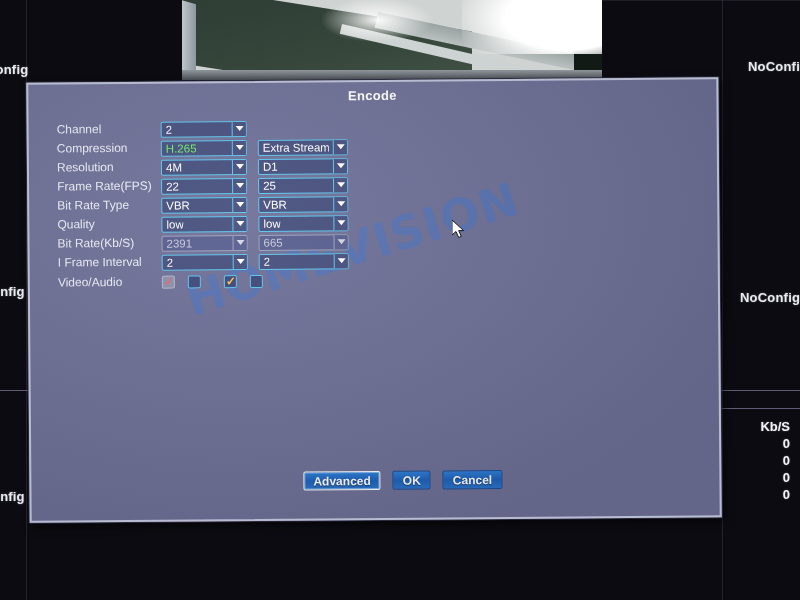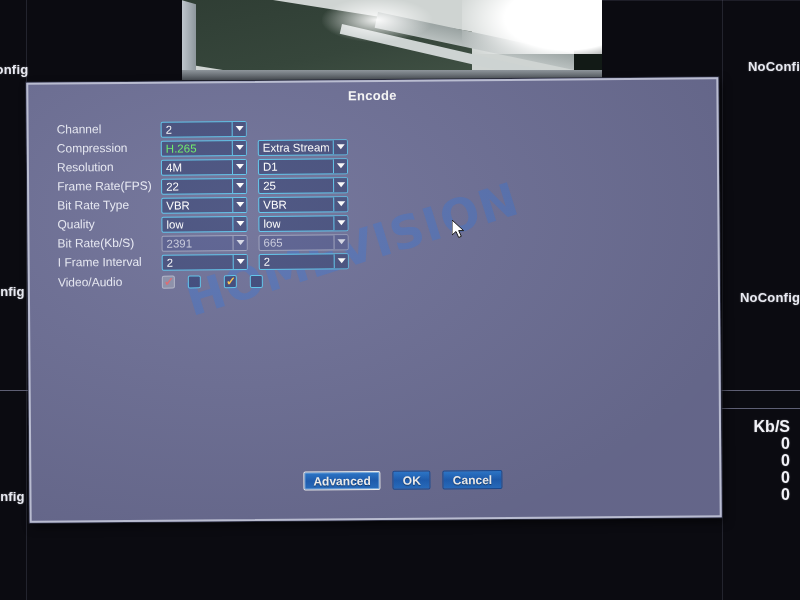--- a/index.html
+++ b/index.html
@@ -27,21 +27,21 @@
     color: #e9eaf2;
     font-size: 13px;
     font-weight: bold;
     letter-spacing: .2px;
     text-shadow: 0 0 2px rgba(255,255,255,.35);
     white-space: nowrap;
   }
   .ch-stats {
     position: absolute;
     color: #f2f2f8;
-    font-size: 16px;
+    font-size: 13px;
     font-weight: bold;
     text-align: right;
     line-height: 17px;
     white-space: nowrap;
     text-shadow: 0 0 2px rgba(255,255,255,.3);
   }
 
   
   #video-tile {
     position: absolute;

